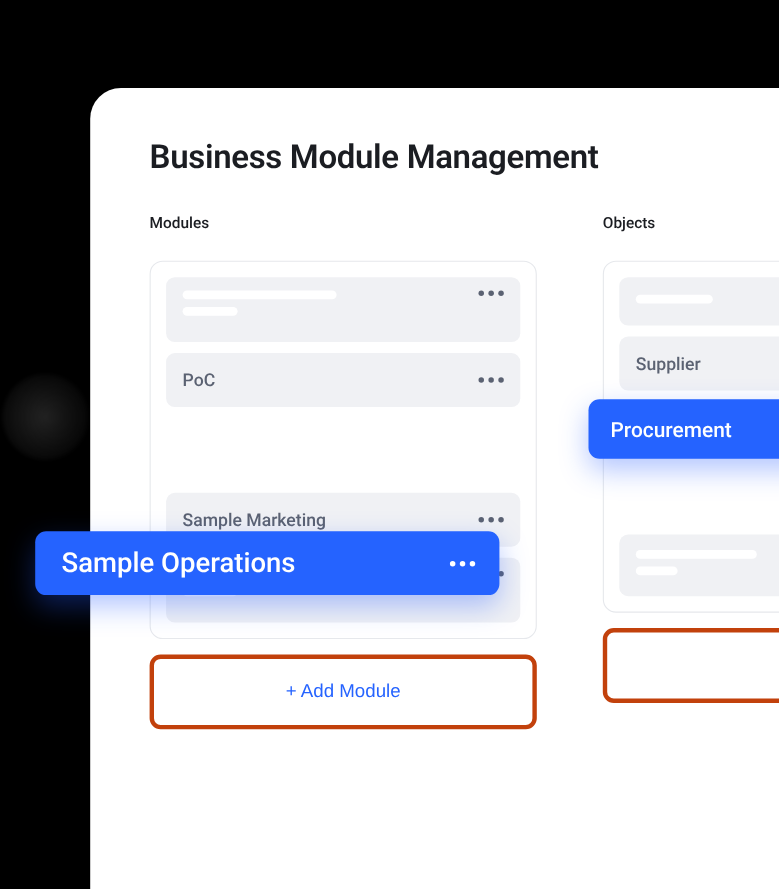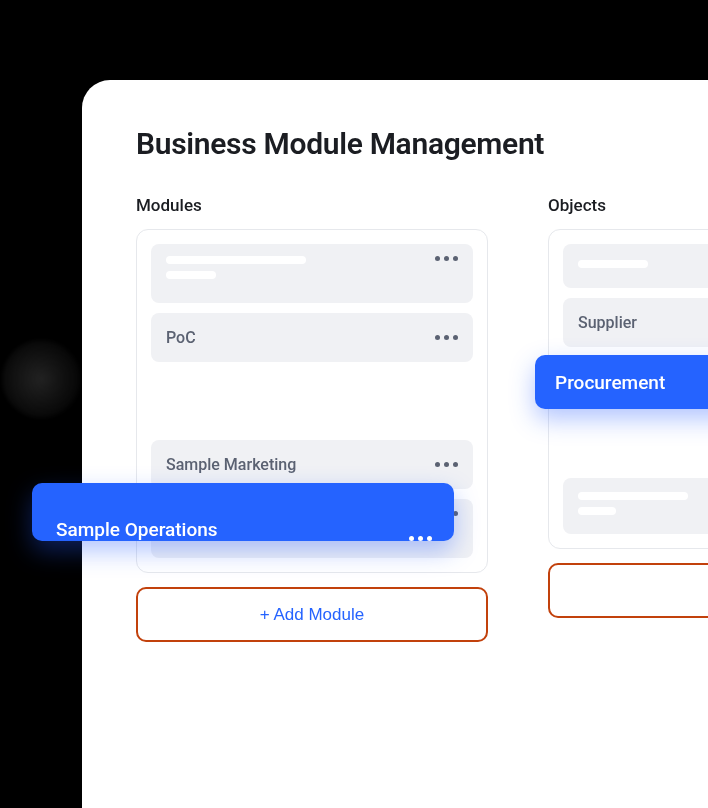--- a/index.html
+++ b/index.html
@@ -30,24 +30,24 @@
   }
   .columns {
     display: flex;
     gap: 60px;
     position: relative;
   }
   .column {
     flex: 0 0 auto;
   }
   .col-title {
-    font-size: 17px;
+    font-size: 14px;
     font-weight: 500;
     color: #1b1d22;
-    margin-bottom: 14px;
+    margin-bottom: 26px;
   }
   .panel {
     border: 1.5px solid #e6e8ec;
     border-radius: 12px;
     padding: 14px 14px;
     display: flex;
     flex-direction: column;
     gap: 10px;
     position: relative;
   }
@@ -105,24 +105,24 @@
   
   .item-selected-mod {
     position: absolute;
     left: -104px;
     top: 288px;
     width: 422px;
     height: 58px;
     background: #2563ff;
     border-radius: 10px;
     display: flex;
-    align-items: flex-end;
+    align-items: center;
     padding: 0 22px 0 24px;
     color: #fff;
-    font-size: 19px;
+    font-size: 25px;
     font-weight: 500;
     box-shadow: 0 10px 25px rgba(33,89,255,0.35);
     cursor: pointer;
   }
   .item-selected-mod .dots span { background: #fff; width:5px; height:5px;}
   .item-selected-mod .item-label { flex:1; }
   .spacer-sel { height: 58px; }
   
   .item-selected-obj {
     position: absolute;
@@ -137,22 +137,22 @@
     padding: 0 22px 0 20px;
     color: #fff;
     font-size: 19px;
     font-weight: 500;
     box-shadow: 0 10px 25px rgba(33,89,255,0.35);
     cursor: pointer;
   }
   .spacer-sel-obj { height: 52px; }
   .add-btn {
     margin-top: 14px;
-    height: 55px;
-    border: 2px solid #c2410c;
+    height: 68px;
+    border: 4px solid #c2410c;
     border-radius: 10px;
     background: #fff;
     color: #2563ff;
     font-size: 17px;
     font-weight: 500;
     display: flex;
     align-items: center;
     justify-content: center;
     cursor: pointer;
     width: 352px;

